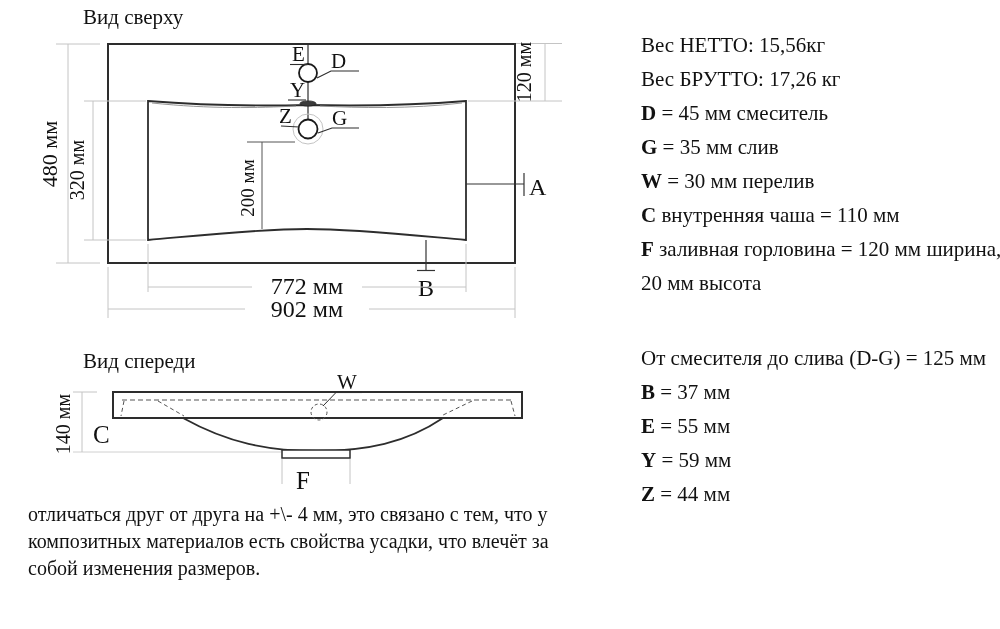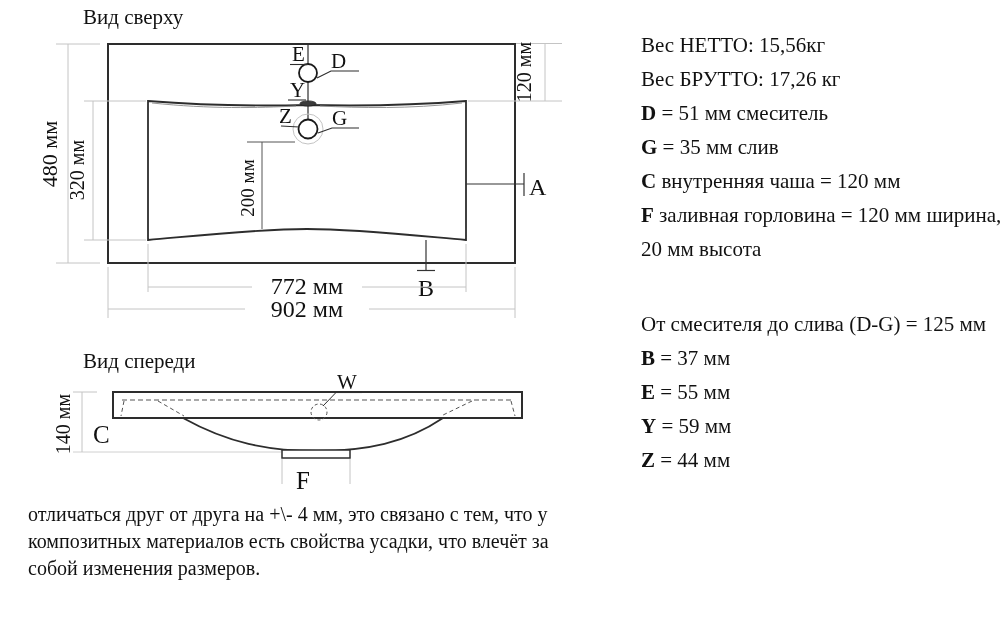--- a/index.html
+++ b/index.html
@@ -118,23 +118,24 @@
     <text transform="translate(70,424) rotate(-90)" text-anchor="middle" font-size="20">140 мм</text>
 
     <line x1="282" y1="459" x2="282" y2="484" stroke="#c4c4c4" stroke-width="1"></line>
     <line x1="350" y1="459" x2="350" y2="484" stroke="#c4c4c4" stroke-width="1"></line>
     <text x="303" y="489" text-anchor="middle" font-size="25">F</text>
   </svg>
 
   <div class="specs">
     <div class="row"><b></b><span>Вес НЕТТО: 15,56кг</span></div>
     <div class="row"><b></b><span>Вес БРУТТО: 17,26 кг</span></div>
-    <div class="row"><b>D</b><span> = 51 мм смеситель</span></div>
+    <div class="row"><b>D</b><span> = 45 мм смеситель</span></div>
     <div class="row"><b>G</b><span> = 35 мм слив</span></div>
-    <div class="row"><b>C</b><span> внутренняя чаша = 120 мм</span></div>
+    <div class="row"><b>W</b><span> = 30 мм перелив</span></div>
+    <div class="row"><b>C</b><span> внутренняя чаша = 110 мм</span></div>
     <div class="row"><b>F</b><span> заливная горловина = 120 мм ширина,</span></div>
     <div class="row"><b></b><span>20 мм высота</span></div>
     <div class="gap"></div>
     <div class="row"><b></b><span>От смесителя до слива (D-G) = 125 мм</span></div>
     <div class="row"><b>B</b><span> = 37 мм</span></div>
     <div class="row"><b>E</b><span> = 55 мм</span></div>
     <div class="row"><b>Y</b><span> = 59 мм</span></div>
     <div class="row"><b>Z</b><span> = 44 мм</span></div>
   </div>
 

